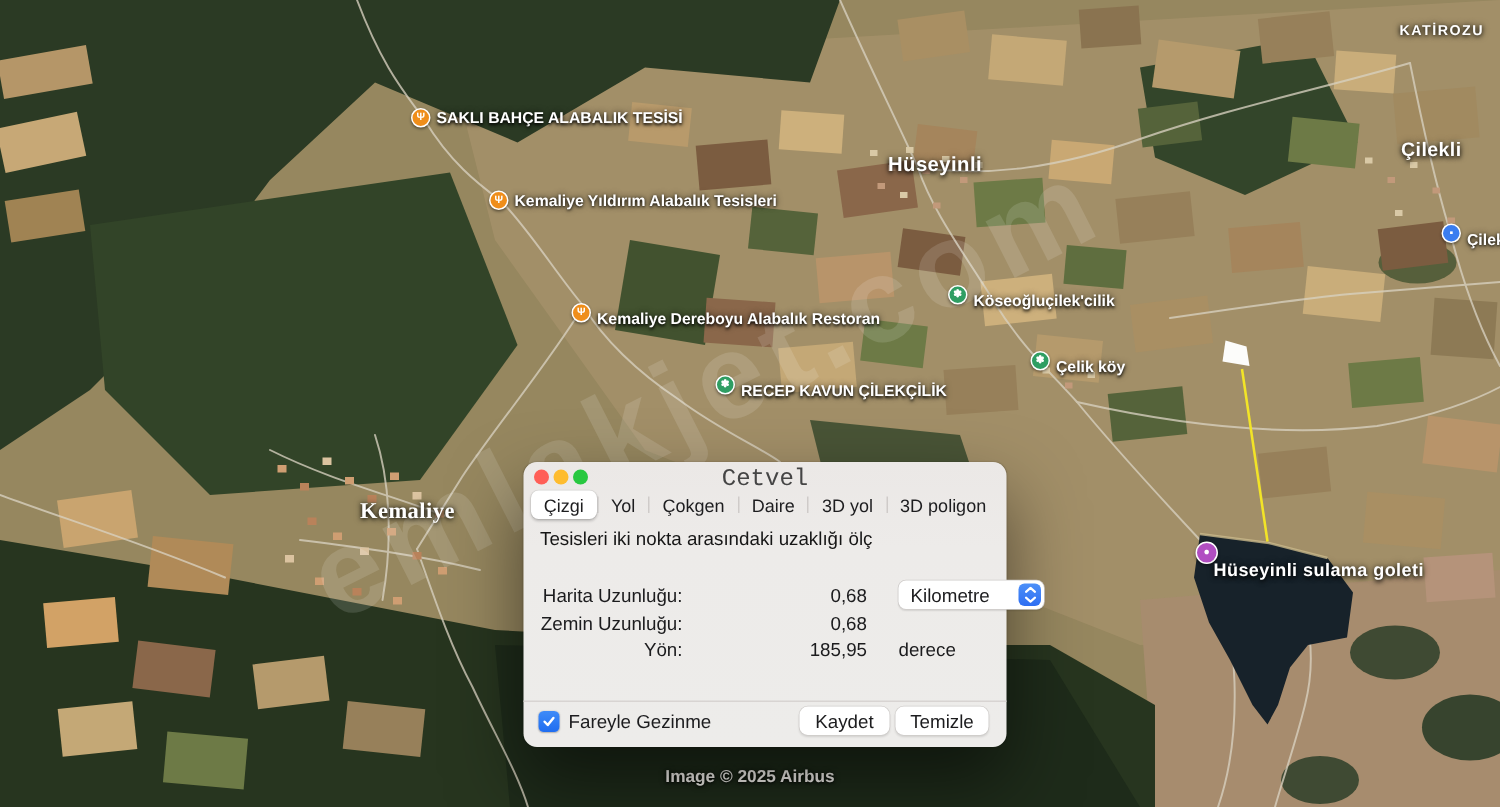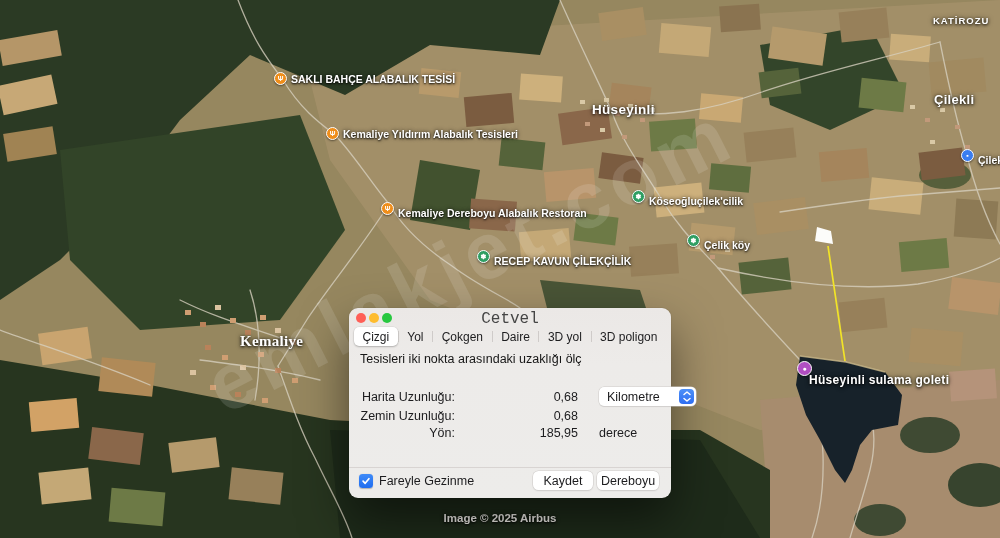--- a/index.html
+++ b/index.html
@@ -329,17 +329,17 @@
     <div class="hsep"></div>
 
     <div class="footer">
       <span class="checkbox">
         <svg width="10" height="10" viewBox="0 0 12 12">
           <path d="M2.5 6.2 L5 8.8 L9.5 3.2" stroke="#fff" stroke-width="2" fill="none" stroke-linecap="round" stroke-linejoin="round"></path>
         </svg>
       </span>
       <span class="cb-label">Fareyle Gezinme</span>
       <button class="btn save">Kaydet</button>
-      <button class="btn clear">Dereboyu</button>
+      <button class="btn clear">Temizle</button>
     </div>
   </div>
 
 </div>
 
 </body></html>

